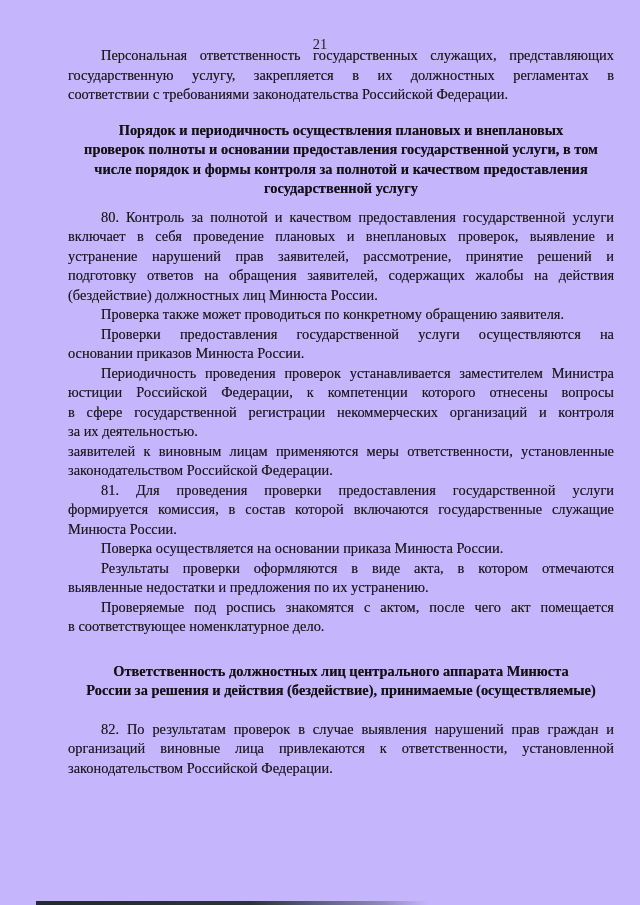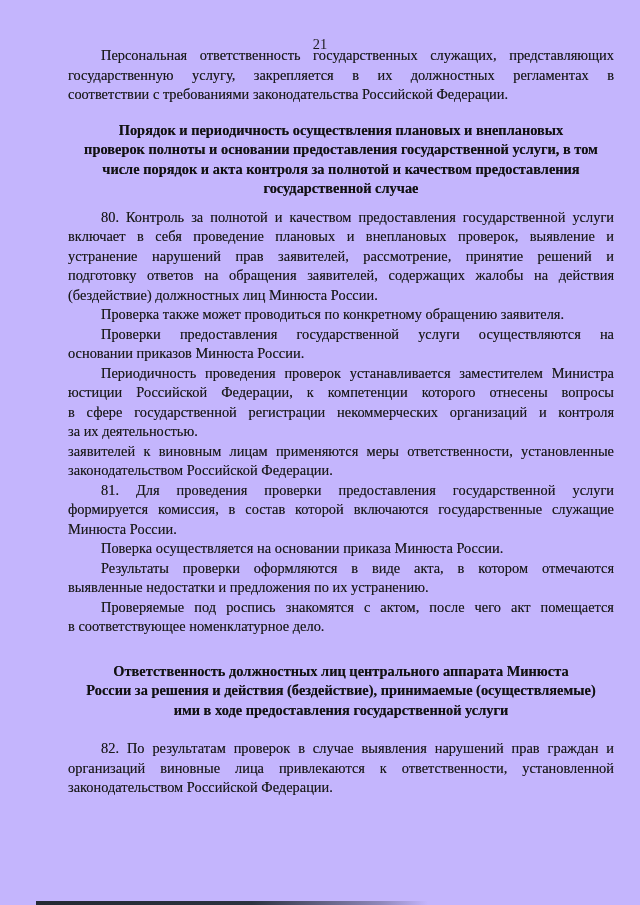--- a/index.html
+++ b/index.html
@@ -71,22 +71,22 @@
 
     <div class="para">
       <div class="ln first">Персональная ответственность государственных служащих, представляющих</div>
       <div class="ln">государственную услугу, закрепляется в их должностных регламентах в</div>
       <div class="ln lastln">соответствии с требованиями законодательства Российской Федерации.</div>
     </div>
 
     <div class="heading heading1">
       <div class="hl">Порядок и периодичность осуществления плановых и внеплановых</div>
       <div class="hl">проверок полноты и основании предоставления государственной услуги, в том</div>
-      <div class="hl">числе порядок и акта контроля за полнотой и качеством предоставления</div>
-      <div class="hl">государственной случае</div>
+      <div class="hl">числе порядок и формы контроля за полнотой и качеством предоставления</div>
+      <div class="hl">государственной услугу</div>
     </div>
 
     <div class="para">
       <div class="ln first">80. Контроль за полнотой и качеством предоставления государственной услуги</div>
       <div class="ln">включает в себя проведение плановых и внеплановых проверок, выявление и</div>
       <div class="ln">устранение нарушений прав заявителей, рассмотрение, принятие решений и</div>
       <div class="ln">подготовку ответов на обращения заявителей, содержащих жалобы на действия</div>
       <div class="ln lastln">(бездействие) должностных лиц Минюста России.</div>
     </div>
 
@@ -128,21 +128,20 @@
 
 
     <div class="para">
       <div class="ln first">Проверяемые под роспись знакомятся с актом, после чего акт помещается</div>
       <div class="ln lastln">в соответствующее номенклатурное дело.</div>
     </div>
 
     <div class="heading heading2">
       <div class="hl">Ответственность должностных лиц центрального аппарата Минюста</div>
       <div class="hl">России за решения и действия (бездействие), принимаемые (осуществляемые)</div>
-      <div class="hl">ими в ходе предоставления государственной услуги</div>
     </div>
 
     <div class="para">
       <div class="ln first">82. По результатам проверок в случае выявления нарушений прав граждан и</div>
       <div class="ln">организаций виновные лица привлекаются к ответственности, установленной</div>
       <div class="ln lastln">законодательством Российской Федерации.</div>
     </div>
 
   </div>
 

